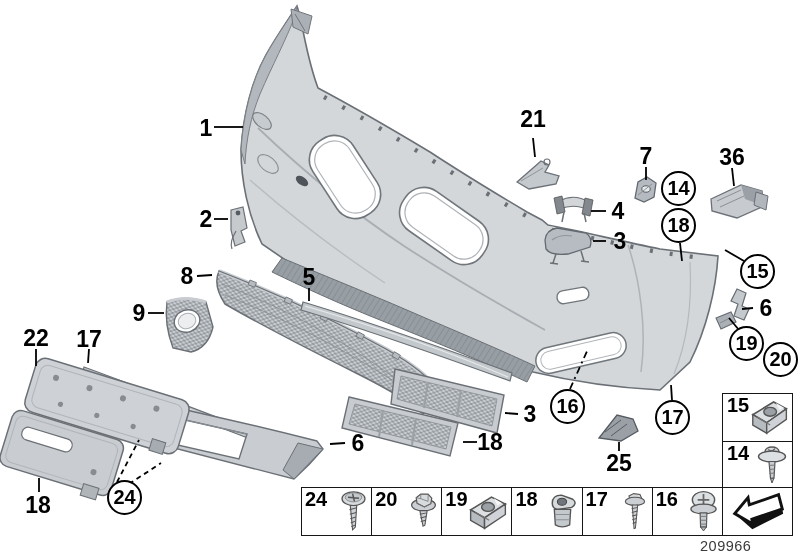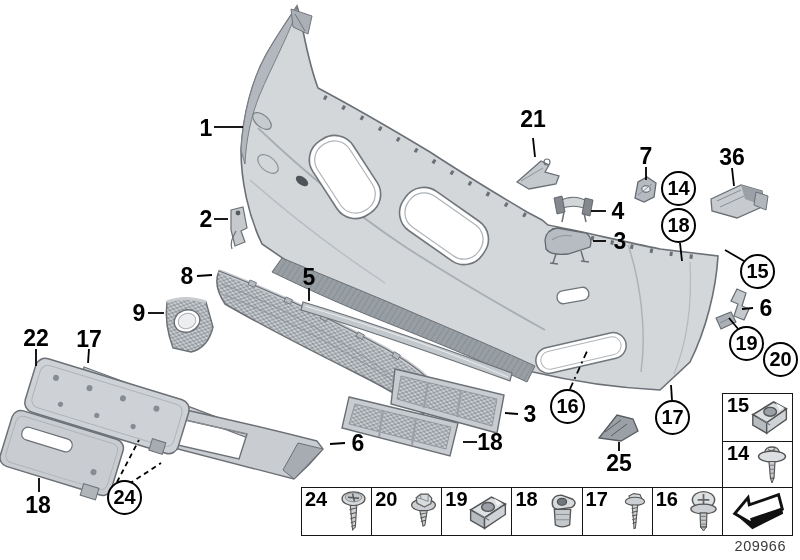--- a/index.html
+++ b/index.html
@@ -16,21 +16,21 @@
   .cell{position:relative;flex:1;border-right:1.8px solid #161616;}
   .cell:last-child{border-right:none;}
   .cell .cl{position:absolute;left:3px;top:0px;font-size:20px;font-weight:bold;color:#000;}
   .cell svg{position:absolute;right:1px;top:2px;}
   .side-col{position:absolute;left:722px;top:393px;width:71px;height:95px;
             border:1.8px solid #161616;box-sizing:border-box;background:#fff;}
   .side-cell{position:relative;width:100%;height:47px;box-sizing:border-box;}
   .side-cell:first-child{border-bottom:1.8px solid #161616;height:48px;}
   .side-cell .cl{position:absolute;left:4px;top:0px;font-size:20px;font-weight:bold;color:#000;}
   .side-cell svg{position:absolute;right:1px;top:2px;}
-  #figno{position:absolute;left:700px;top:538px;width:86px;text-align:right;
+  #figno{position:absolute;left:700px;top:538px;width:86px;
          font-size:14.5px;color:#3a3a3a;letter-spacing:0.5px;}
 </style>
 </head>
 <body>
 
 <div id="stage">
 
   <svg id="art" width="800" height="560" viewBox="0 0 800 560">
     <defs>
       <pattern id="mesh" width="6" height="4" patternUnits="userSpaceOnUse" patternTransform="rotate(14)">

